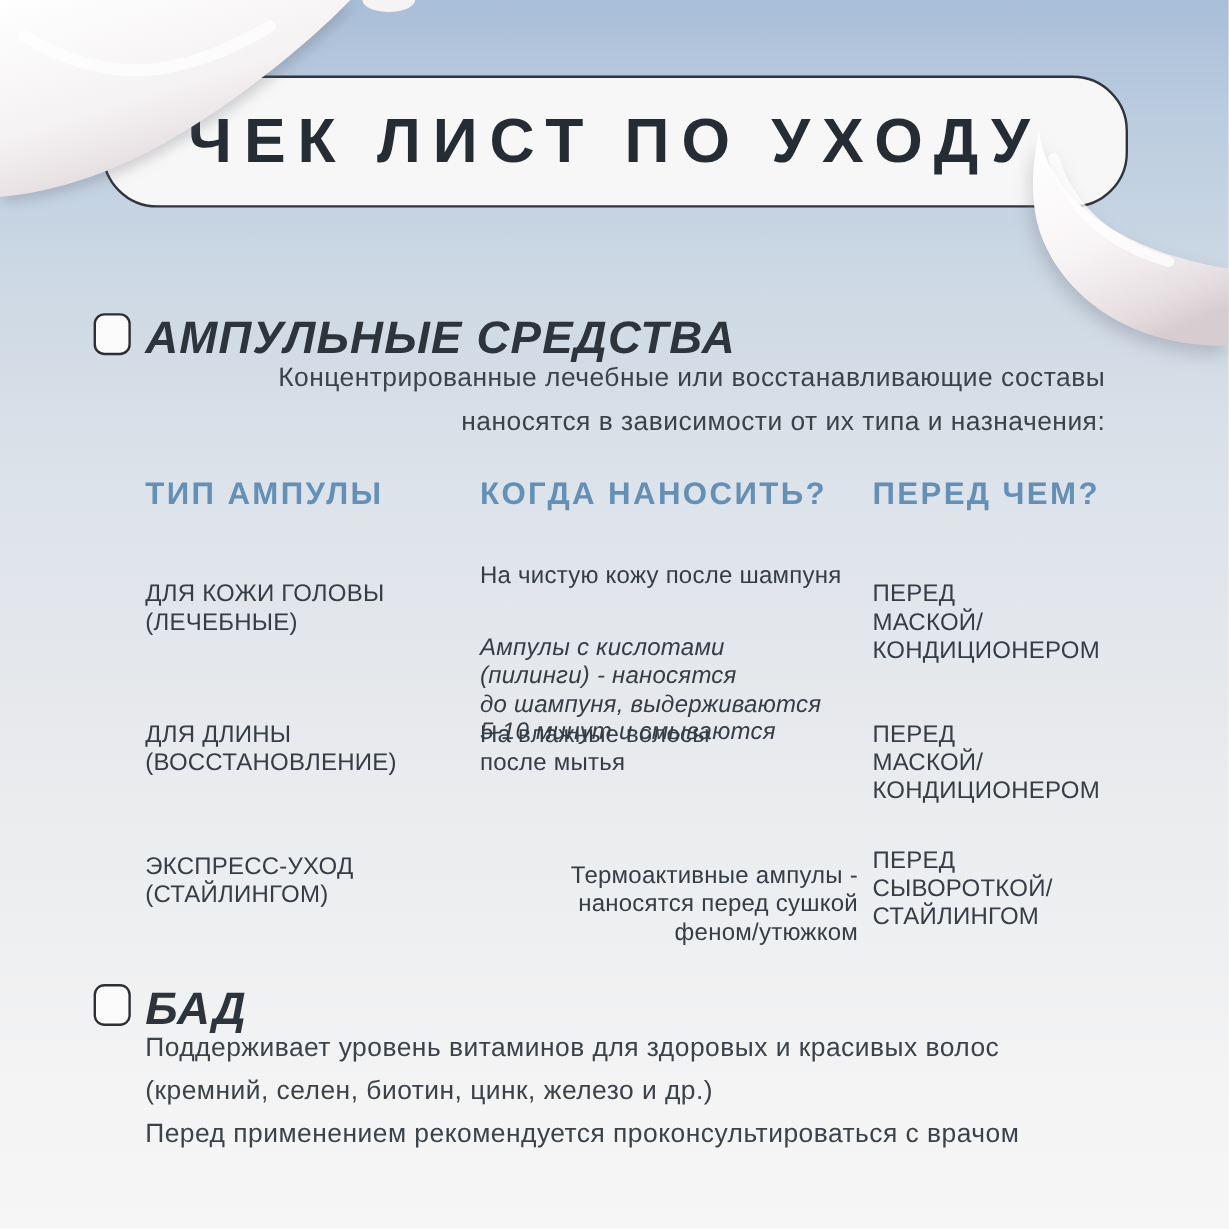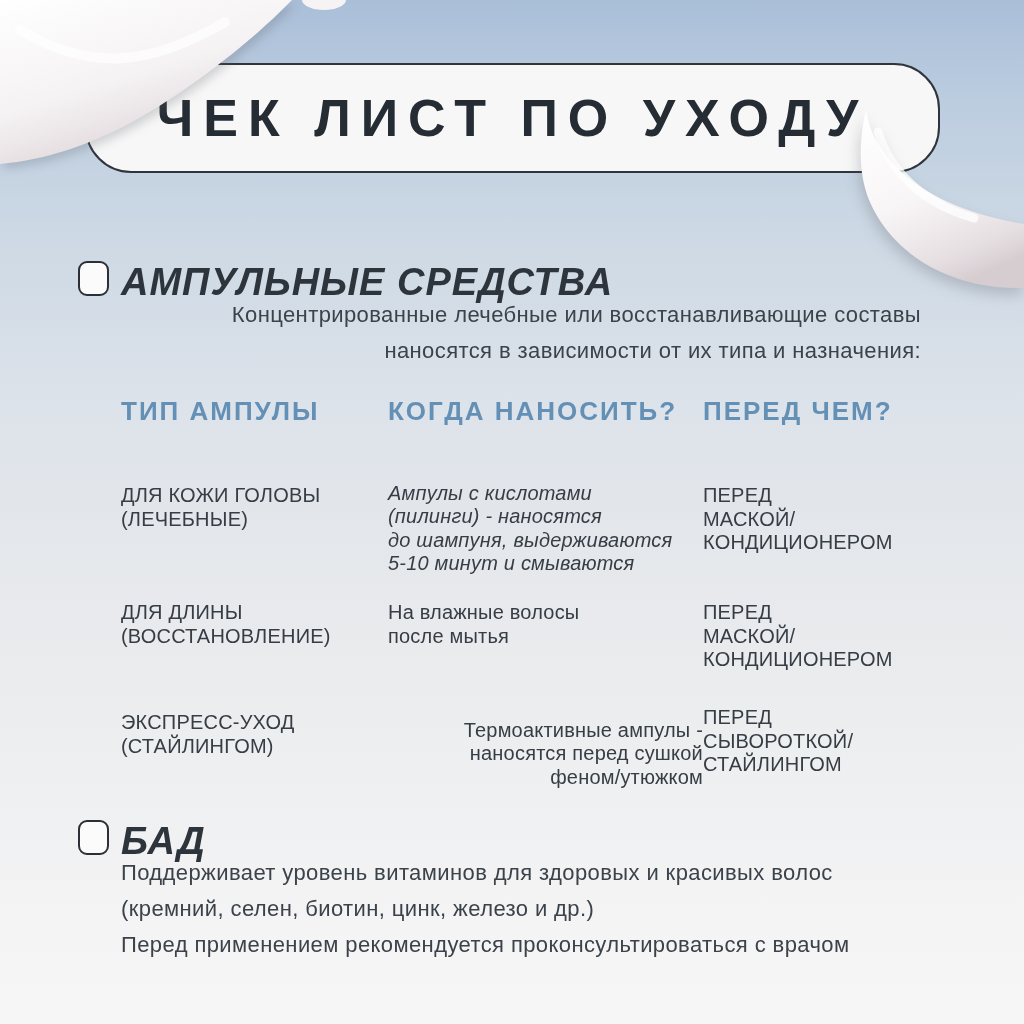--- a/index.html
+++ b/index.html
@@ -40,21 +40,21 @@
   .sec-title.t1{top:261px;}
   .sec-title.t2{top:820px;}
   .sec-desc{
     position:absolute;left:121px;font-size:22px;line-height:36px;
     letter-spacing:.4px;color:#3b424a;white-space:pre-line;
   }
   .sec-desc.d1{top:297px;width:800px;text-align:right;}
   .sec-desc.d2{top:855px;width:840px;}
   .thead,.trow{
     position:absolute;left:121px;width:850px;display:grid;
-    grid-template-columns:267px 315px 1fr;column-gap:0;
+    grid-template-columns:267px 315px 1fr;column-gap:12px;
   }
   .thead{top:396px;}
   .th{
     font-size:26px;font-weight:600;letter-spacing:2px;color:#6590b6;white-space:nowrap;
   }
   .trow{top:0;}
   .r1{top:445px;}
   .r2{top:601px;}
   .r3{top:678px;}
   .cell{
@@ -113,20 +113,21 @@
   <div class="thead">
     <div class="th">ТИП АМПУЛЫ</div>
     <div class="th">КОГДА НАНОСИТЬ?</div>
     <div class="th">ПЕРЕД ЧЕМ?</div>
   </div>
 
   <div class="trow r1">
     <div class="cell pad38">ДЛЯ КОЖИ ГОЛОВЫ
 (ЛЕЧЕБНЫЕ)</div>
     <div class="cell">
+      <p>На чистую кожу после шампуня</p>
       <p class="p2">Ампулы с кислотами
 (пилинги) - наносятся
 до шампуня, выдерживаются
 5-10 минут и смываются</p>
     </div>
     <div class="cell pad38">ПЕРЕД
 МАСКОЙ/КОНДИЦИОНЕРОМ</div>
   </div>
 
   <div class="trow r2">

